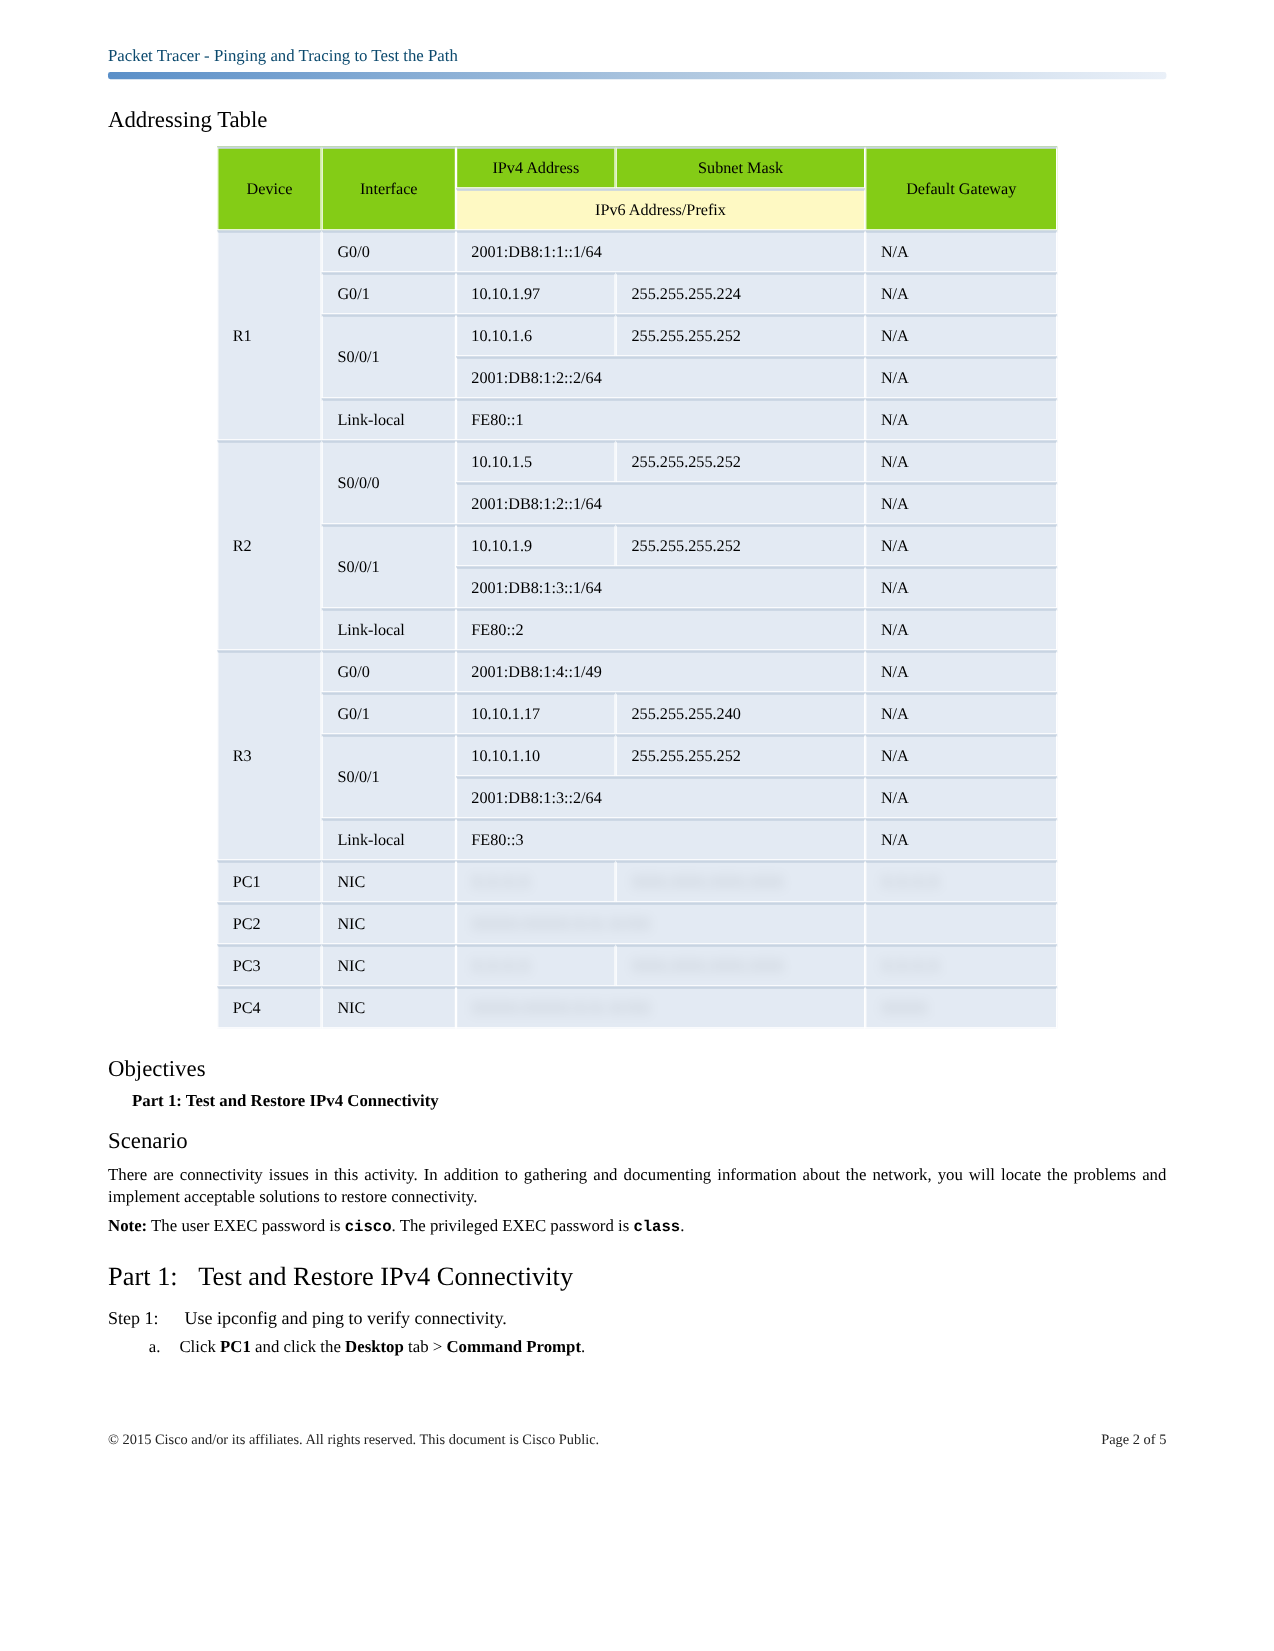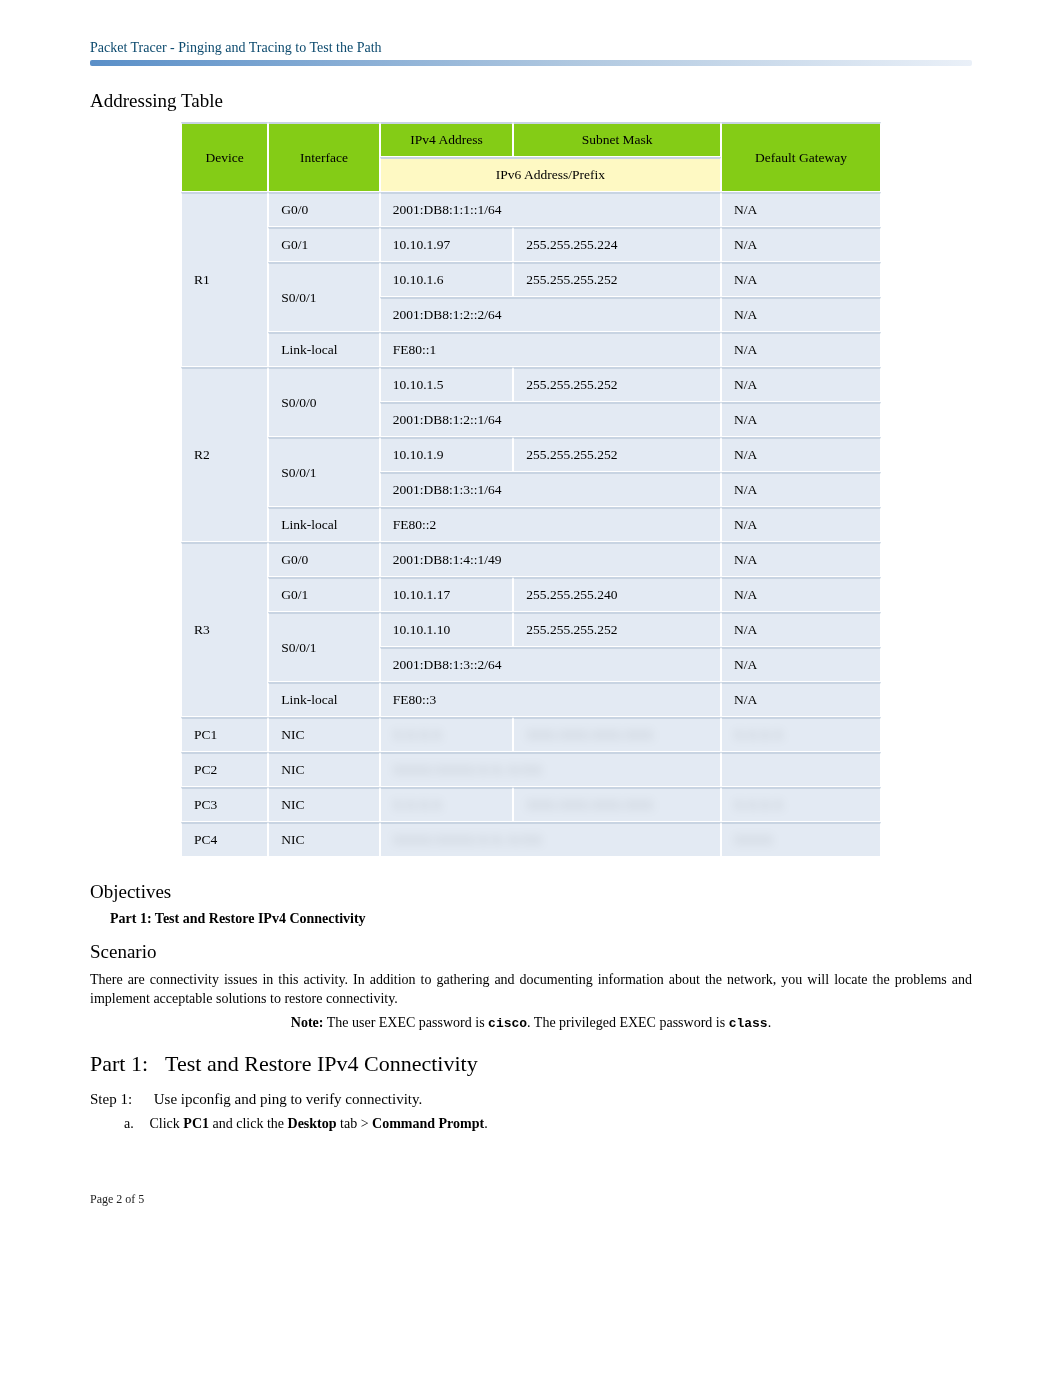--- a/index.html
+++ b/index.html
@@ -65,21 +65,20 @@
     font-weight: bold;
     font-size: 14px;
   }
   .body-text {
     text-align: justify;
     margin: 6px 0;
     line-height: 1.35;
   }
   .note-text {
     margin: 6px 0;
-    text-align: center;
   }
   .mono-ish {
     font-family: "Courier New", Courier, monospace;
     font-size: 13px;
   }
   h1.part-heading {
     font-size: 22px;
     font-weight: normal;
     margin: 20px 0 14px 0;
   }
@@ -277,14 +276,15 @@
 </h3>
 
 <div class="bullet-list">
   <div class="item">
     <span class="bullet-letter">a.</span>
     <span>Click </span><span class="bold-inline">PC1</span><span> and click the </span><span class="bold-inline">Desktop</span><span> tab &gt; </span><span class="bold-inline">Command Prompt</span><span>.</span>
   </div>
 </div>
 
 <div class="footer">
+  <span>© 2015 Cisco and/or its affiliates. All rights reserved. This document is Cisco Public.</span>
   <span>Page 2 of 5</span>
 </div>
 
 </body></html>

